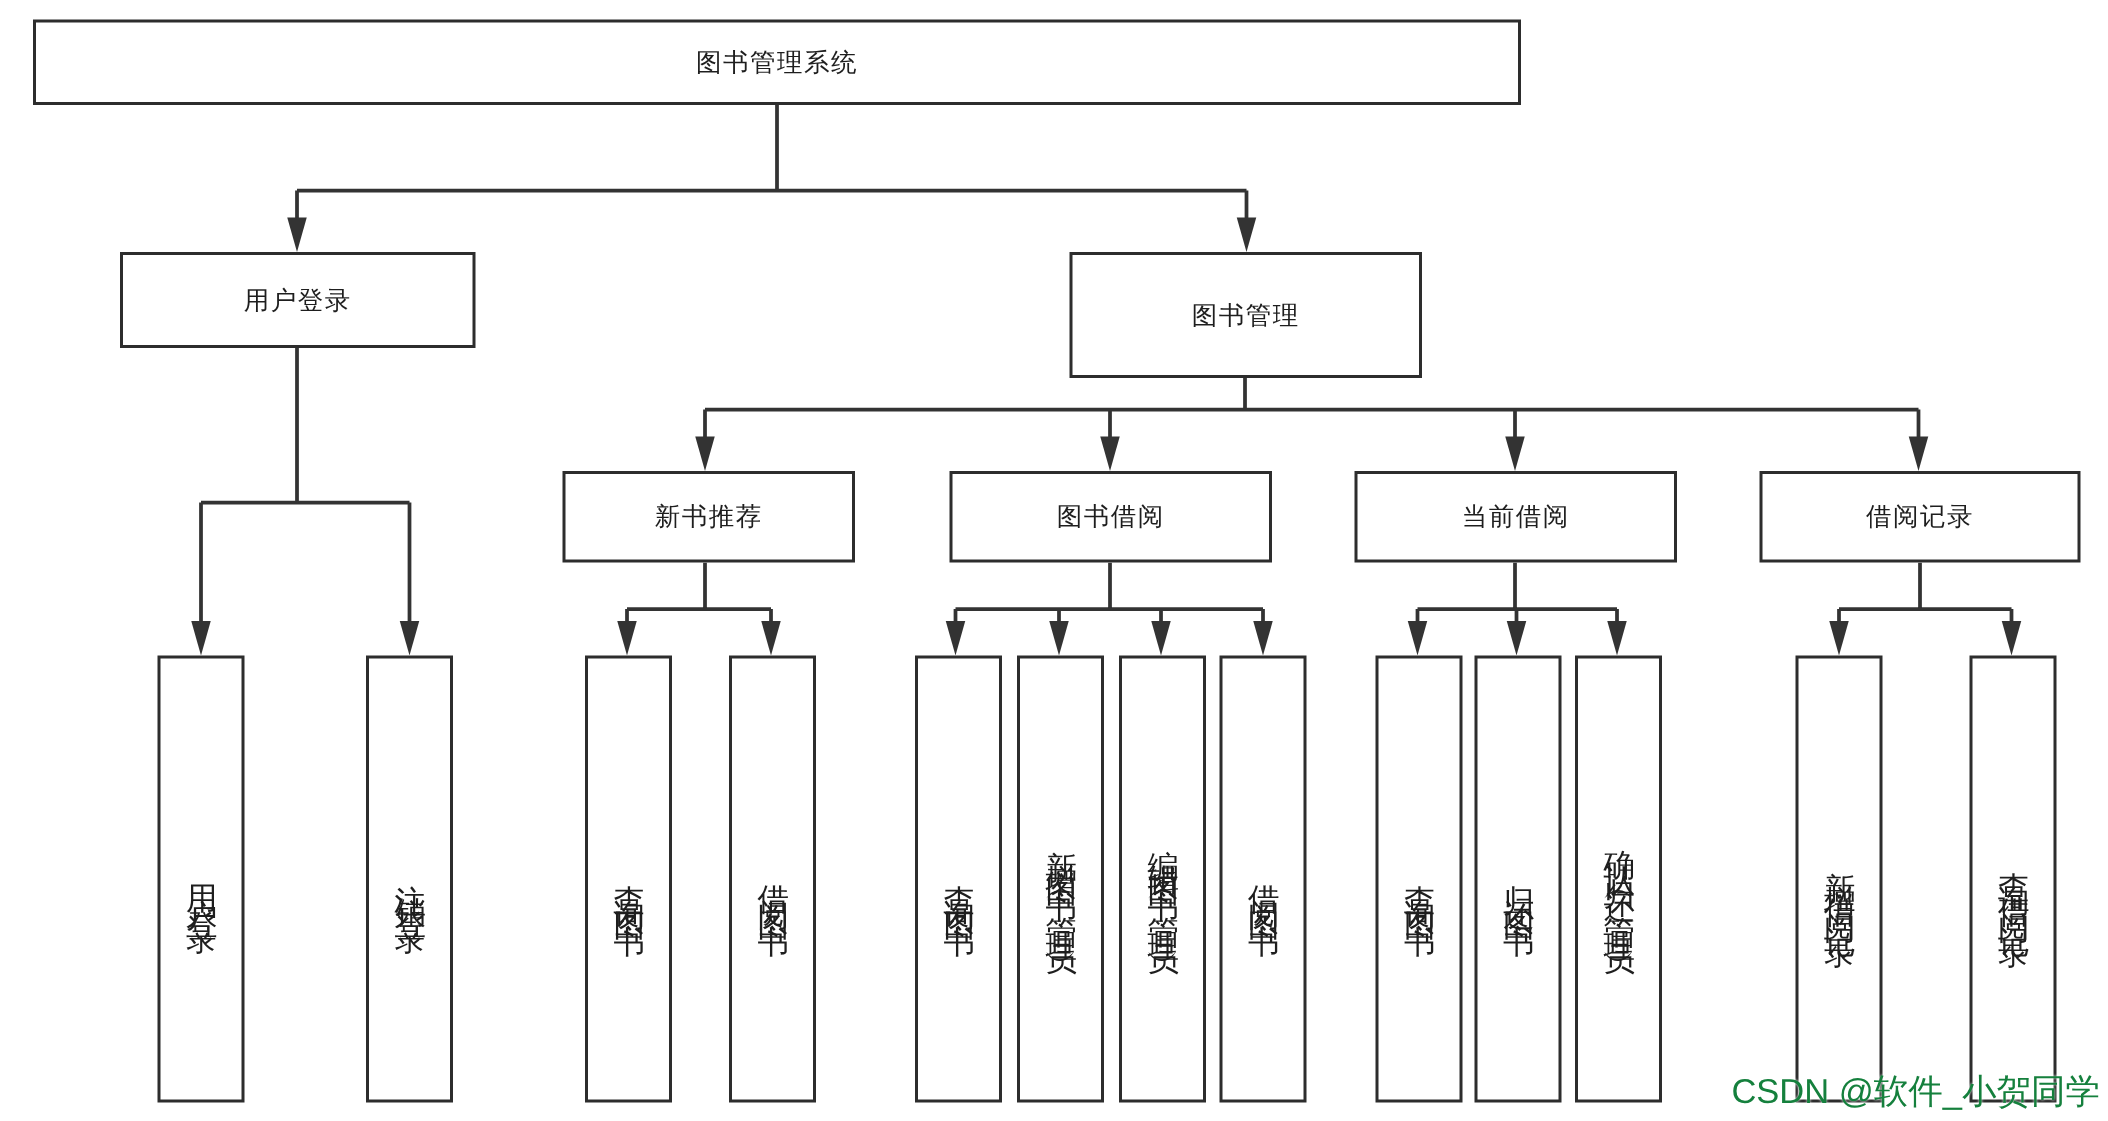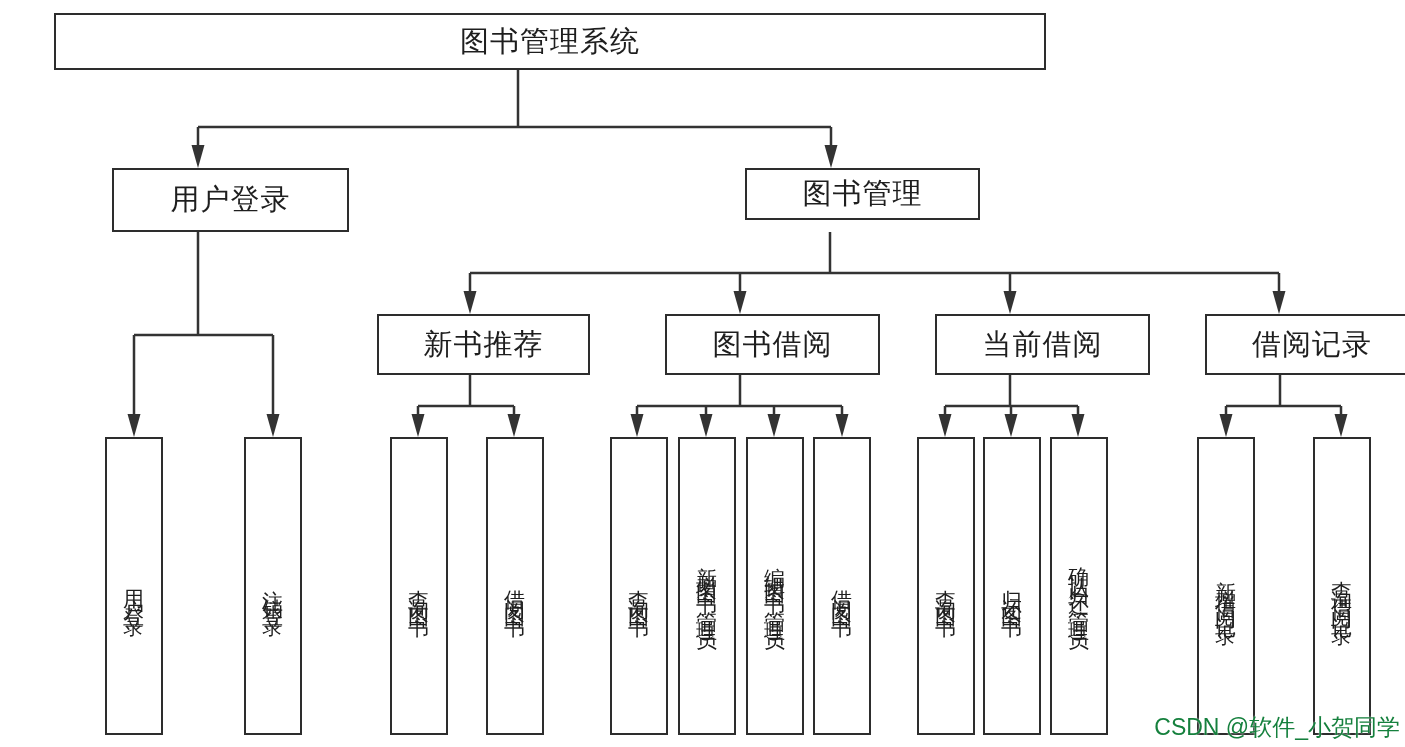--- a/index.html
+++ b/index.html
@@ -16,24 +16,23 @@
     box-sizing:border-box;
     border:2.5px solid #2d2d2d;
     background:#ffffff;
     color:#1e1e1e;
     display:flex;
     align-items:center;
     justify-content:center;
     z-index:2;
   }
   .h-node{
-    font-size:29px;
+    font-size:17px;
     letter-spacing:1px;
     white-space:nowrap;
-    margin-left:32px;
   }
   .v-node{
     writing-mode:vertical-rl;
     text-orientation:mixed;
     font-size:21px;
     letter-spacing:9px;
     line-height:1;
     padding-top:9px; 
   }
   .watermark{
@@ -91,23 +90,23 @@
       <polygon points="1004.5,414 1017.5,414 1011,437"></polygon>
       <polygon points="1071.5,414 1084.5,414 1078,437"></polygon>
       <polygon points="1219.5,414 1232.5,414 1226,437"></polygon>
       <polygon points="1334.5,414 1347.5,414 1341,437"></polygon>
     </g>
   </svg>
 
   <div class="node h-node" style="left:22px;top:13px;width:992px;height:57px">图书管理系统</div>
 
   <div class="node h-node" style="left:80px;top:168px;width:237px;height:64px">用户登录</div>
-  <div class="node h-node" style="left:713px;top:168px;width:235px;height:52px">图书管理</div>
+  <div class="node h-node" style="left:713px;top:168px;width:235px;height:84px">图书管理</div>
 
-  <div class="node h-node" style="left:345px;top:314px;width:213px;height:61px">新书推荐</div>
+  <div class="node h-node" style="left:375px;top:314px;width:195px;height:61px">新书推荐</div>
   <div class="node h-node" style="left:903px;top:314px;width:215px;height:61px">当前借阅</div>
   <div class="node h-node" style="left:633px;top:314px;width:215px;height:61px">图书借阅</div>
   <div class="node h-node" style="left:1173px;top:314px;width:214px;height:61px">借阅记录</div>
 
   <div class="node v-node" style="left:105px;top:437px;width:58px;height:298px">用户登录</div>
   <div class="node v-node" style="left:244px;top:437px;width:58px;height:298px">注销登录</div>
 
   <div class="node v-node" style="left:390px;top:437px;width:58px;height:298px">查询图书</div>
   <div class="node v-node" style="left:486px;top:437px;width:58px;height:298px">借阅图书</div>
 

